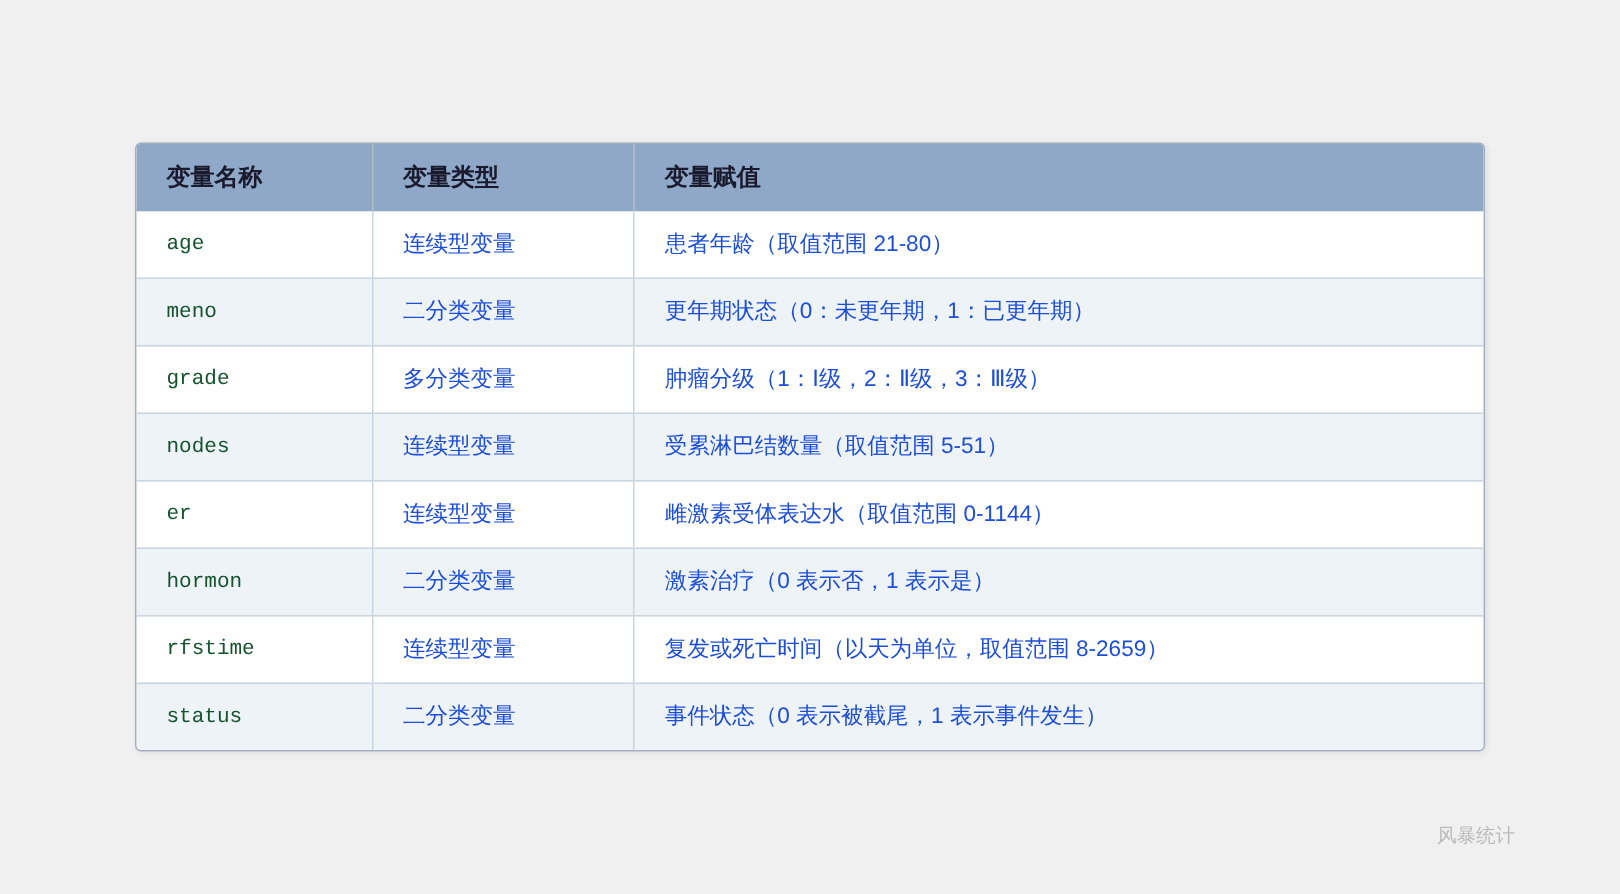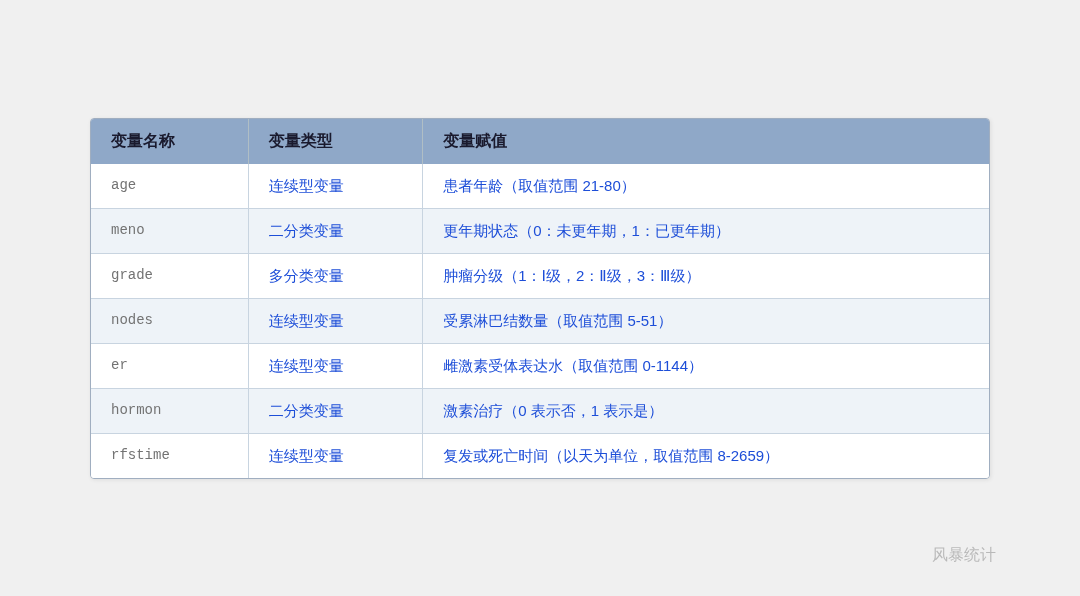--- a/index.html
+++ b/index.html
@@ -73,31 +73,31 @@
       line-height: 1.6;
     }
 
     tbody td:last-child {
       border-right: none;
     }
 
     tbody td:first-child {
       font-family: "Courier New", Courier, monospace;
       font-size: 14px;
-      color: #737373;
+      color: #14532d;
       font-weight: 500;
       white-space: nowrap;
     }
 
     .watermark {
       position: absolute;
       bottom: 30px;
-      right: 84px;
+      right: 70px;
       opacity: 0.35;
-      font-size: 16px;
+      font-size: 13px;
       color: #555;
       text-align: center;
     }
 
     .page-wrapper {
       position: relative;
       display: flex;
       justify-content: center;
       align-items: center;
       width: 1080px;
@@ -146,17 +146,22 @@
           <tr>
             <td>hormon</td>
             <td>二分类变量</td>
             <td>激素治疗（0 表示否，1 表示是）</td>
           </tr>
           <tr>
             <td>rfstime</td>
             <td>连续型变量</td>
             <td>复发或死亡时间（以天为单位，取值范围 8-2659）</td>
           </tr>
+          <tr>
+            <td>status</td>
+            <td>二分类变量</td>
+            <td>事件状态（0 表示被截尾，1 表示事件发生）</td>
+          </tr>
         </tbody>
     </table>
   </div>
   <div class="watermark">风暴统计</div>
 </div>
 
 </body></html>

